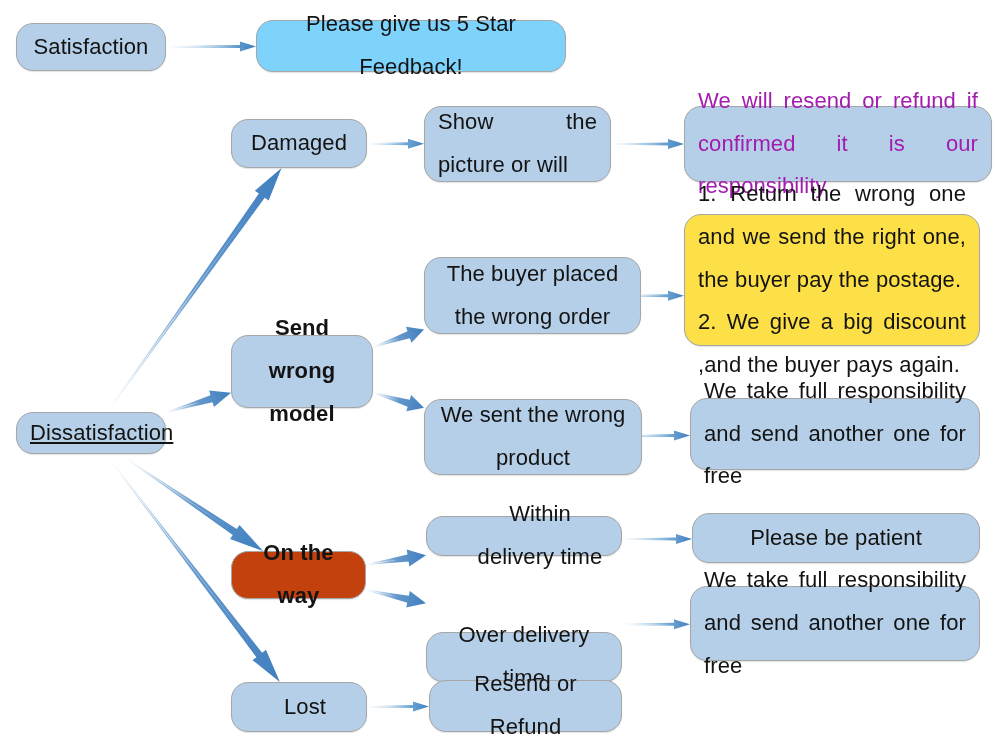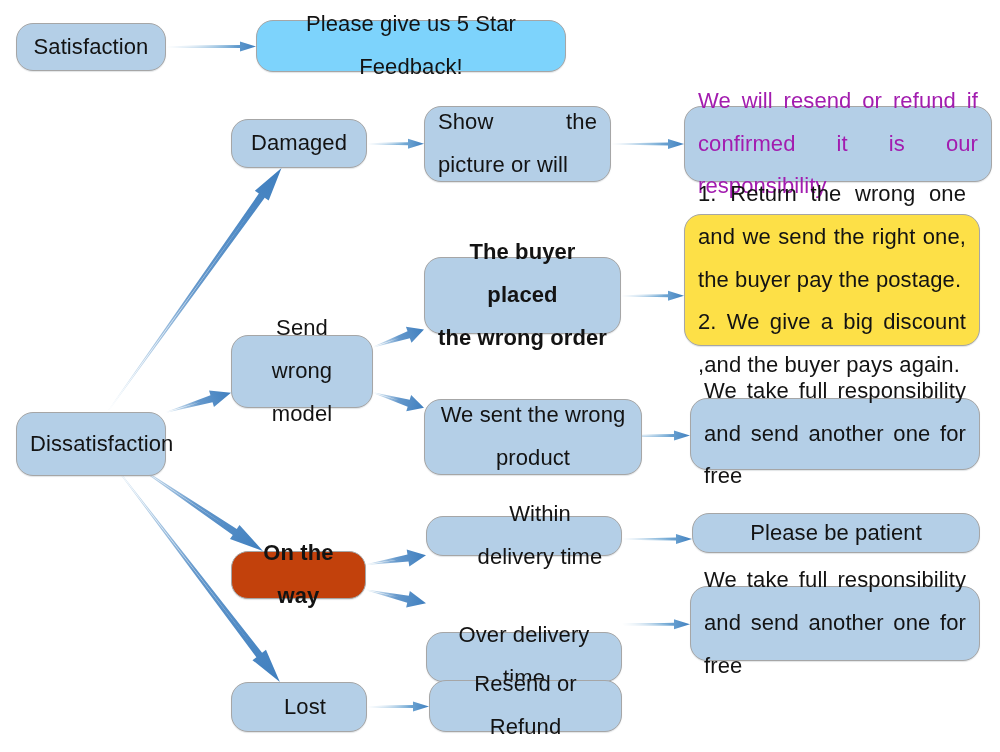--- a/index.html
+++ b/index.html
@@ -171,49 +171,49 @@
       </div>
       <div class="node align-center" style="left: 231px; top: 119px; width: 136px; height: 49px; background: rgb(180, 207, 231); border-color: rgb(166, 166, 166); color: rgb(19, 19, 19);">
         <span class="txt">Damaged</span>
       </div>
       <div class="node align-just" style="left: 424px; top: 106px; width: 187px; height: 76px; background: rgb(180, 207, 231); border-color: rgb(166, 166, 166); color: rgb(19, 19, 19);">
         <span class="txt">Show the picture or will</span>
       </div>
       <div class="node align-just" style="left: 684px; top: 106px; width: 308px; height: 76px; background: rgb(180, 207, 231); border-color: rgb(166, 166, 166); color: #a21caf;">
         <span class="txt">We will resend or refund if confirmed it is our responsibility</span>
       </div>
-      <div class="node align-center" style="left: 16px; top: 412px; width: 150px; height: 64px; background: rgb(180, 207, 231); border-color: rgb(166, 166, 166); color: rgb(19, 19, 19);">
+      <div class="node align-center" style="left: 16px; top: 412px; width: 150px; height: 42px; background: rgb(180, 207, 231); border-color: rgb(166, 166, 166); color: rgb(19, 19, 19); text-decoration: underline;">
         <span class="txt">Dissatisfaction</span>
       </div>
-      <div class="node align-center" style="left: 231px; top: 335px; width: 142px; height: 73px; background: rgb(180, 207, 231); border-color: rgb(166, 166, 166); color: rgb(19, 19, 19);">
+      <div class="node align-center" style="left: 231px; top: 335px; width: 142px; height: 73px; background: rgb(180, 207, 231); border-color: rgb(166, 166, 166); color: rgb(19, 19, 19); font-weight: bold;">
         <span class="txt">Send wrong
 model</span>
       </div>
-      <div class="node align-center" style="left: 424px; top: 257px; width: 197px; height: 77px; background: rgb(180, 207, 231); border-color: rgb(166, 166, 166); color: rgb(19, 19, 19); font-weight: bold;">
+      <div class="node align-center" style="left: 424px; top: 257px; width: 217px; height: 77px; background: rgb(180, 207, 231); border-color: rgb(166, 166, 166); color: rgb(19, 19, 19);">
         <span class="txt">The buyer placed
 the wrong order</span>
       </div>
       <div class="node align-just" style="left: 684px; top: 214px; width: 296px; height: 132px; background: #fde047; border-color: rgb(166, 166, 166); color: rgb(19, 19, 19);">
         <span class="txt">1. Return the wrong one and we send the right one, the buyer pay the postage.
 2. We give a big discount ,and the buyer pays again.</span>
       </div>
       <div class="node align-center" style="left: 424px; top: 399px; width: 218px; height: 76px; background: rgb(180, 207, 231); border-color: rgb(166, 166, 166); color: rgb(19, 19, 19);">
         <span class="txt">We sent the wrong
 product</span>
       </div>
       <div class="node align-just" style="left: 690px; top: 398px; width: 290px; height: 72px; background: rgb(180, 207, 231); border-color: rgb(166, 166, 166); color: rgb(19, 19, 19);">
         <span class="txt">We take full responsibility and send another one for free</span>
       </div>
       <div class="node align-center" style="left: 231px; top: 551px; width: 135px; height: 48px; background: #c2410c; border-color: rgb(166, 166, 166); color: rgb(19, 19, 19); font-weight: bold;">
         <span class="txt">On the way</span>
       </div>
       <div class="node align-center" style="left: 426px; top: 516px; width: 196px; height: 40px; background: rgb(180, 207, 231); border-color: rgb(166, 166, 166); color: rgb(19, 19, 19); padding-left: 32px;">
         <span class="txt">Within delivery time</span>
       </div>
-      <div class="node align-center" style="left: 692px; top: 513px; width: 288px; height: 40px; background: rgb(180, 207, 231); border-color: rgb(166, 166, 166); color: rgb(19, 19, 19);">
+      <div class="node align-center" style="left: 692px; top: 513px; width: 288px; height: 50px; background: rgb(180, 207, 231); border-color: rgb(166, 166, 166); color: rgb(19, 19, 19);">
         <span class="txt">Please be patient</span>
       </div>
       <div class="node align-center" style="left: 426px; top: 600px; width: 196px; height: 50px; background: rgb(180, 207, 231); border-color: rgb(166, 166, 166); color: rgb(19, 19, 19); margin-top: 32px;">
         <span class="txt">Over delivery time</span>
       </div>
       <div class="node align-just" style="left: 690px; top: 586px; width: 290px; height: 75px; background: rgb(180, 207, 231); border-color: rgb(166, 166, 166); color: rgb(19, 19, 19);">
         <span class="txt">We take full responsibility and send another one for free</span>
       </div>
       <div class="node align-center" style="left: 231px; top: 682px; width: 136px; height: 50px; background: rgb(180, 207, 231); border-color: rgb(166, 166, 166); color: rgb(19, 19, 19); padding-left: 12px;">
         <span class="txt">Lost</span>

